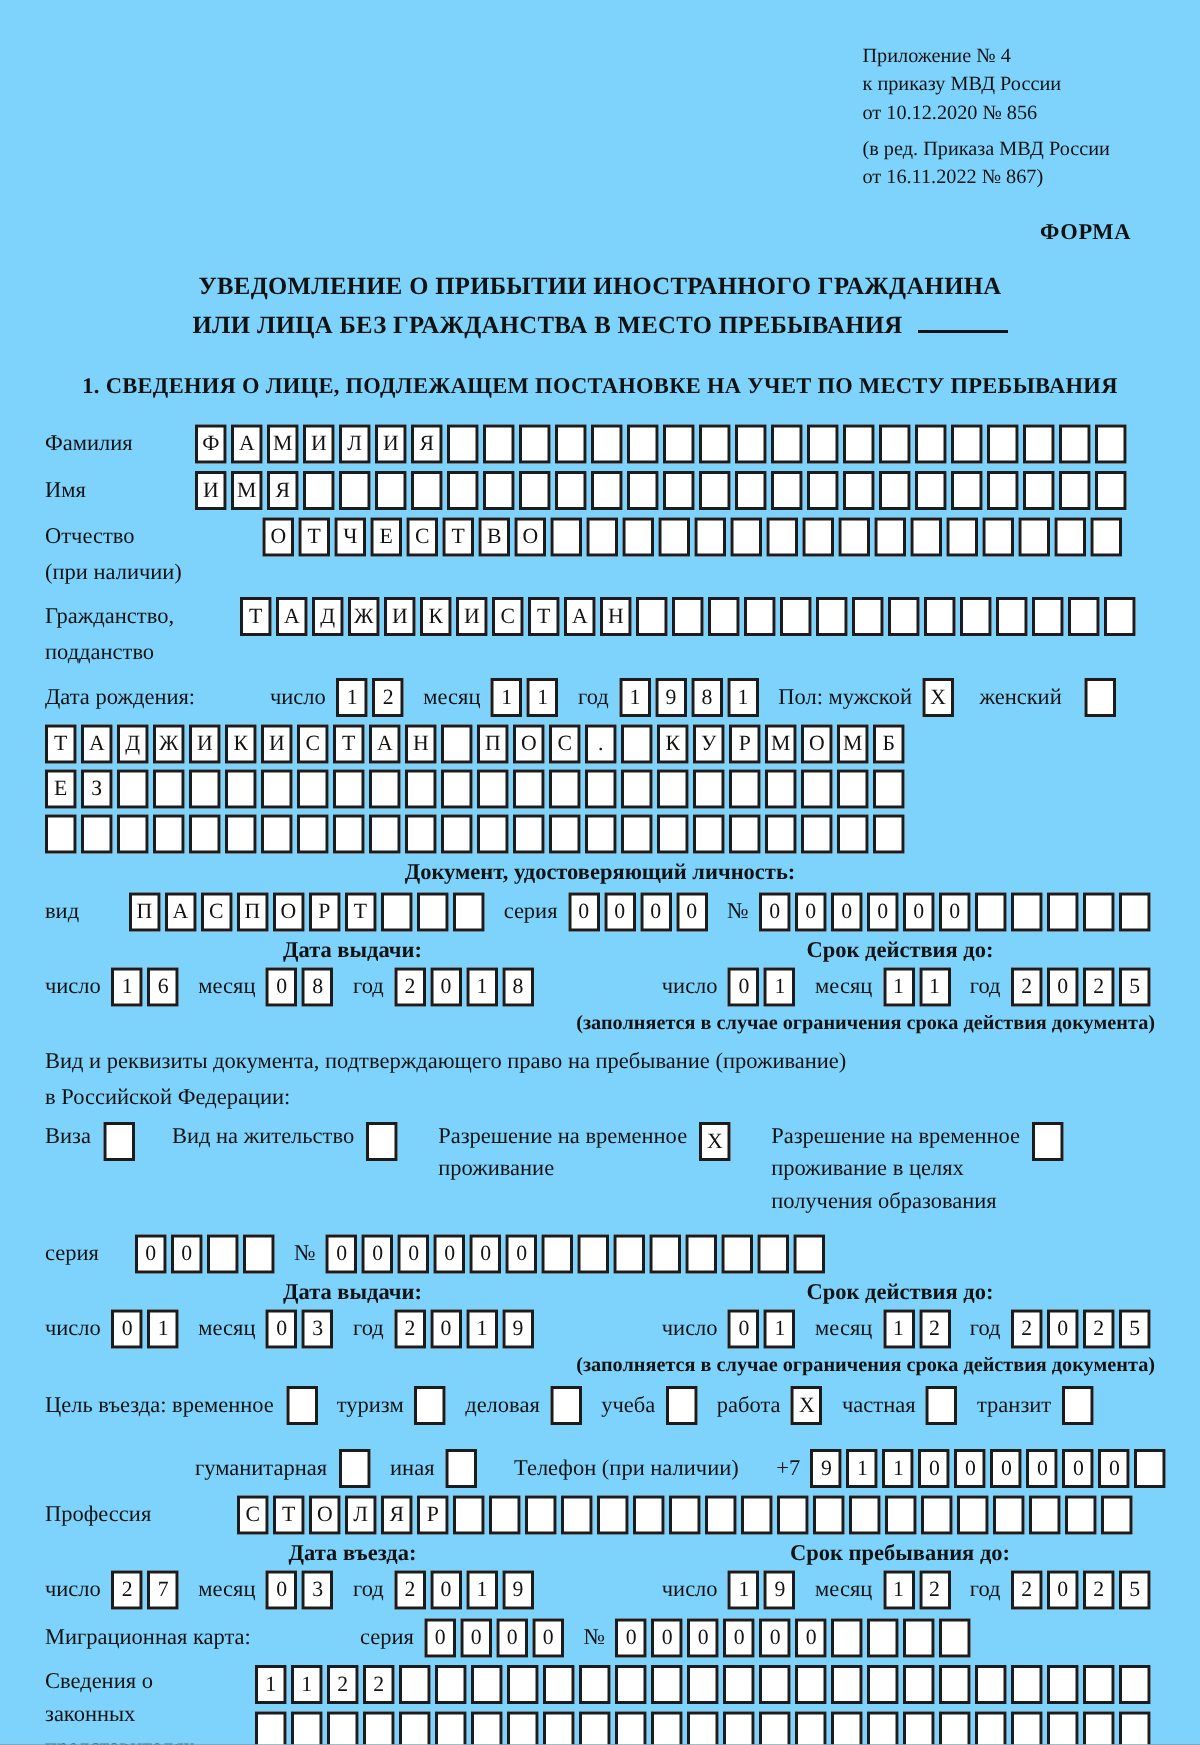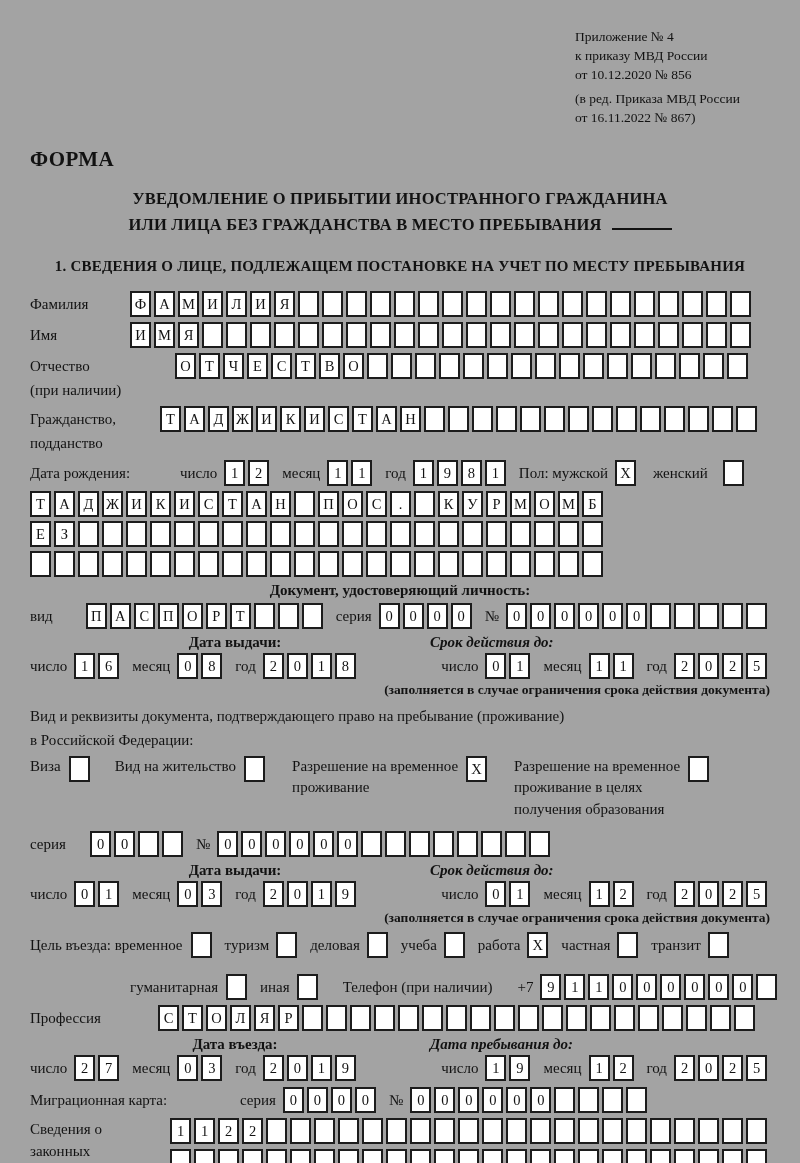--- a/index.html
+++ b/index.html
@@ -1,26 +1,26 @@
 <!DOCTYPE html>
 <html lang="ru"><head>
 <meta charset="utf-8">
 <style>
   html,body { margin:0; padding:0; background:#888; }
   .page {
-    width:800px; height:1163px; margin:0 auto; background:#a3a3a3;
+    width:800px; height:1163px; margin:0 auto; background:#7dd3fc;
     box-sizing:border-box; padding:28px 30px 0 30px;
     font-family:"Liberation Serif","DejaVu Serif",serif;
     color:#121212; font-size:15px; position:relative; overflow:hidden;
   }
   
   .annex-wrap { display:flex; justify-content:flex-end; }
   .annex { width:195px; font-size:13.5px; line-height:1.4; }
   .annex .note { margin-top:5px; }
-  .forma { text-align:left; font-weight:bold; font-size:21px; letter-spacing:.4px; margin:20px 16px 14px 0; }
+  .forma { text-align:right; font-weight:bold; font-size:15px; letter-spacing:.4px; margin:20px 16px 14px 0; }
   
   .title { text-align:center; font-weight:bold; font-size:16.5px; line-height:1.55; letter-spacing:.2px; }
   .title-underline { display:inline-block; width:60px; border-bottom:2px solid #121212; height:14px; margin-left:10px; }
   .section-head { text-align:center; font-weight:bold; font-size:15px; letter-spacing:.2px; margin:20px 0 16px 0; }
   
   .frow { display:flex; align-items:flex-start; margin-bottom:5px; }
   .lbl { line-height:26px; white-space:nowrap; }
   .lbl-col { line-height:22px; }
   .cells { white-space:nowrap; font-size:0; }
   .cell {
@@ -29,21 +29,21 @@
     font-size:14.5px; line-height:22px; font-family:inherit; color:#121212;
     vertical-align:top; background:#fff;
   }
   .w100 { width:100px; } .w145 { width:145px; } .w130 { width:130px; } .w175 { width:175px; } 
   .small-lbl { margin:0 7px 0 10px; line-height:26px; white-space:nowrap; }
   .first-lbl { margin-left:0; }
   
   .dates-block { margin:2px 0 2px 0; }
   .dates-heads { display:flex; font-weight:bold; margin-bottom:2px; }
   .dates-heads .dh-left { width:400px; text-align:center; box-sizing:border-box; padding-left:10px; }
-  .dates-heads .dh-right { flex:1; text-align:left;font-style:italic; }
+  .dates-heads .dh-right { flex:1; text-align:center; }
   .dates-line { display:flex; }
   .dates-line .dl-left { width:400px; display:flex; }
   .dates-line .dl-right { flex:1; display:flex; padding-left:38px; box-sizing:border-box; }
   .fill-note { text-align:right; font-size:13.5px; font-weight:bold; margin:3px 0 6px 0; }
   
   .permits { display:flex; align-items:flex-start; margin:4px 0 10px 0; }
   .permit-item { display:flex; align-items:flex-start; margin-right:14px; }
   .permit-label { line-height:1.45; margin-right:8px; }
   .plain-line { line-height:1.6; }
   .checkbox-lbl { line-height:26px; white-space:nowrap; }
@@ -248,21 +248,21 @@
   </div>
 
   <div class="frow">
     <span class="lbl" style="width:128px">Профессия</span>
     <span class="cells"><span class="cell">С</span><span class="cell">Т</span><span class="cell">О</span><span class="cell">Л</span><span class="cell">Я</span><span class="cell">Р</span><span class="cell"></span><span class="cell"></span><span class="cell"></span><span class="cell"></span><span class="cell"></span><span class="cell"></span><span class="cell"></span><span class="cell"></span><span class="cell"></span><span class="cell"></span><span class="cell"></span><span class="cell"></span><span class="cell"></span><span class="cell"></span><span class="cell"></span><span class="cell"></span><span class="cell"></span><span class="cell"></span><span class="cell"></span></span>
   </div>
 
   <div class="dates-block">
     <div class="dates-heads">
       <div class="dh-left">Дата въезда:</div>
-      <div class="dh-right">Дата пребывания до:</div>
+      <div class="dh-right">Срок пребывания до:</div>
     </div>
     <div class="dates-line">
       <div class="dl-left">
         <span class="small-lbl first-lbl">число</span>
         <span class="cells"><span class="cell">2</span><span class="cell">7</span></span>
         <span class="small-lbl">месяц</span>
         <span class="cells"><span class="cell">0</span><span class="cell">3</span></span>
         <span class="small-lbl">год</span>
         <span class="cells"><span class="cell">2</span><span class="cell">0</span><span class="cell">1</span><span class="cell">9</span></span>
       </div>

